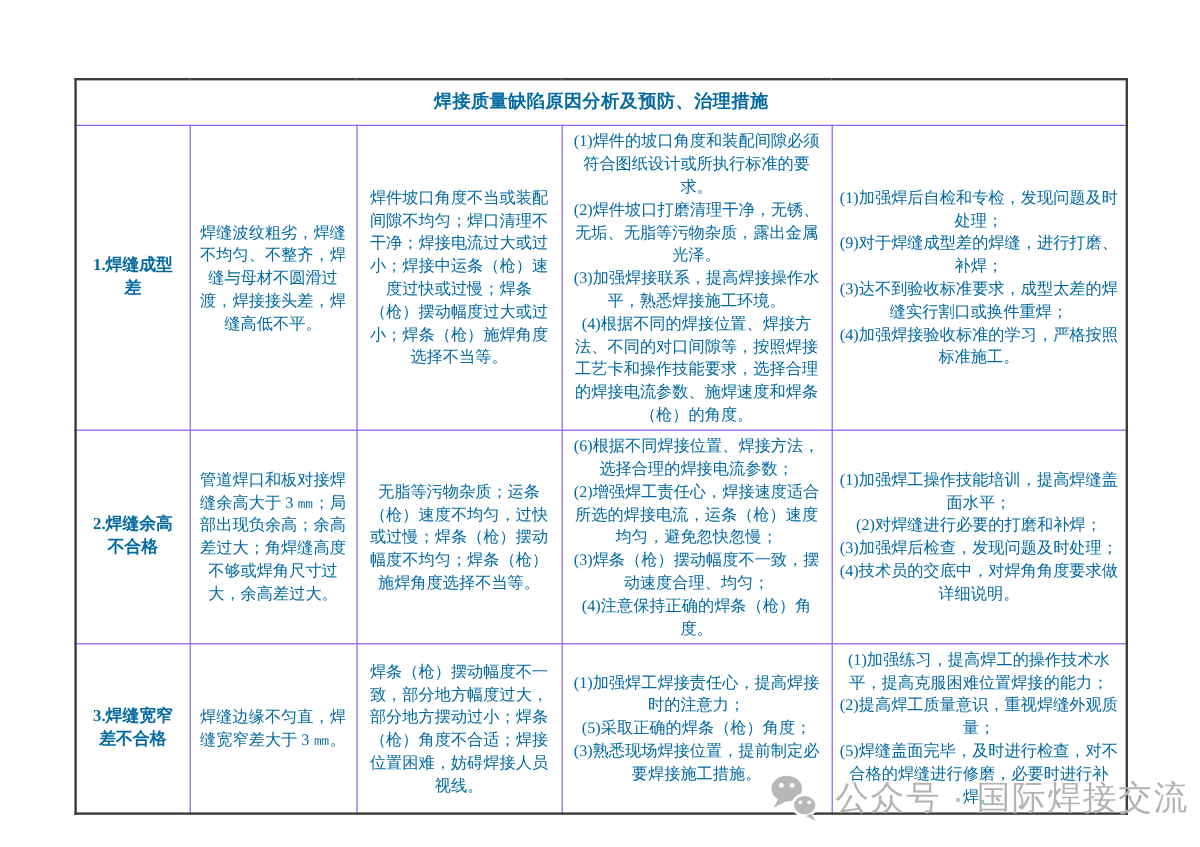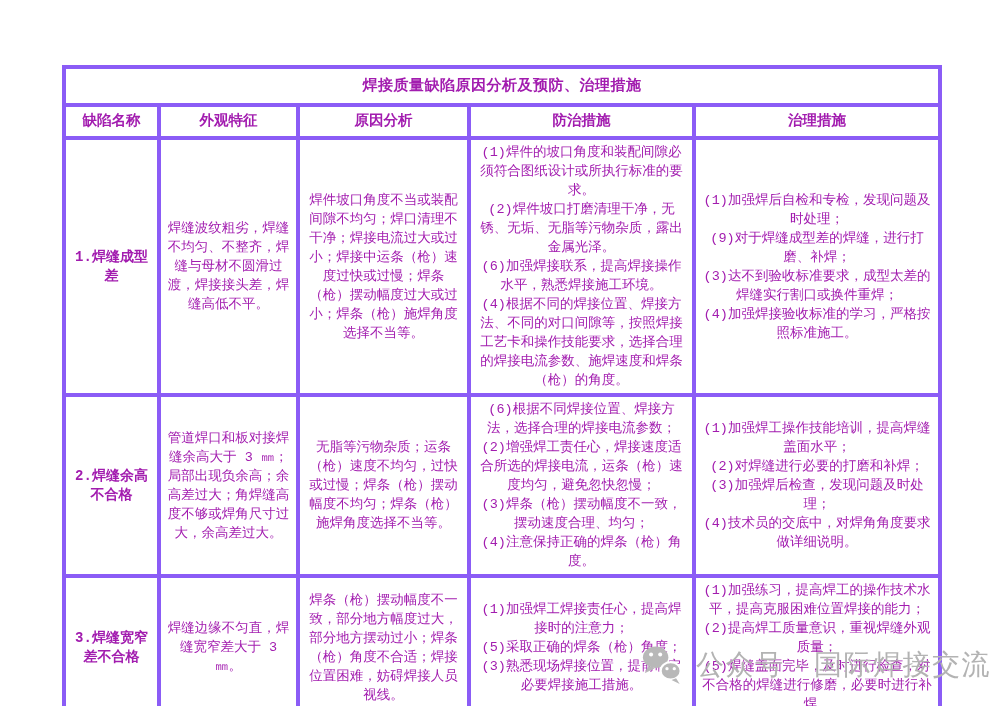--- a/index.html
+++ b/index.html
@@ -16,29 +16,28 @@
   table.doc-table {
     position: absolute;
     left: 62px;
     top: 65px;
     width: 876px;
     border-collapse: collapse;
     table-layout: fixed;
     border: 2px solid #3d3d3d;
   }
   .doc-table td, .doc-table th {
-    border: 4px solid #8b5cf6;
+    border: 1px solid #8b5cf6;
     vertical-align: middle;
     text-align: center;
     padding: 3px 6px;
     font-size: 13.5px;
     line-height: 19px;
     font-weight: 400;
-    color: #a21caf;
-    font-family: Liberation Mono, monospace;
+    color: #0369a1;
   }
   .title-row td {
     height: 38px;
     font-size: 15px;
     font-weight: 700;
     letter-spacing: 0.5px;
   }
   .header-row th {
     height: 33px;
     font-size: 14.5px;
@@ -82,36 +81,29 @@
       <col style="width:171px">
       <col style="width:225px">
       <col style="width:246px">
     </colgroup>
 
     <tbody>
         <tr class="title-row">
       <td colspan="5">焊接质量缺陷原因分析及预防、治理措施</td>
     </tr>
 
-    <tr class="header-row">
-      <th>缺陷名称</th>
-      <th>外观特征</th>
-      <th>原因分析</th>
-      <th>防治措施</th>
-      <th>治理措施</th>
-    </tr>
 
     <tr class="row-1">
       <td class="name-cell">1.焊缝成型差</td>
       <td>焊缝波纹粗劣，焊缝不均匀、不整齐，焊缝与母材不圆滑过渡，焊接接头差，焊缝高低不平。</td>
       <td>焊件坡口角度不当或装配间隙不均匀；焊口清理不干净；焊接电流过大或过小；焊接中运条（枪）速度过快或过慢；焊条（枪）摆动幅度过大或过小；焊条（枪）施焊角度选择不当等。</td>
       <td class="list-cell">
         <div class="item">(1)焊件的坡口角度和装配间隙必须符合图纸设计或所执行标准的要求。</div>
         <div class="item">(2)焊件坡口打磨清理干净，无锈、无垢、无脂等污物杂质，露出金属光泽。</div>
-        <div class="item">(6)加强焊接联系，提高焊接操作水平，熟悉焊接施工环境。</div>
+        <div class="item">(3)加强焊接联系，提高焊接操作水平，熟悉焊接施工环境。</div>
         <div class="item">(4)根据不同的焊接位置、焊接方法、不同的对口间隙等，按照焊接工艺卡和操作技能要求，选择合理的焊接电流参数、施焊速度和焊条（枪）的角度。</div>
       </td>
       <td class="list-cell">
         <div class="item">(1)加强焊后自检和专检，发现问题及时处理；</div>
         <div class="item">(9)对于焊缝成型差的焊缝，进行打磨、补焊；</div>
         <div class="item">(3)达不到验收标准要求，成型太差的焊缝实行割口或换件重焊；</div>
         <div class="item">(4)加强焊接验收标准的学习，严格按照标准施工。</div>
       </td>
     </tr>
 

